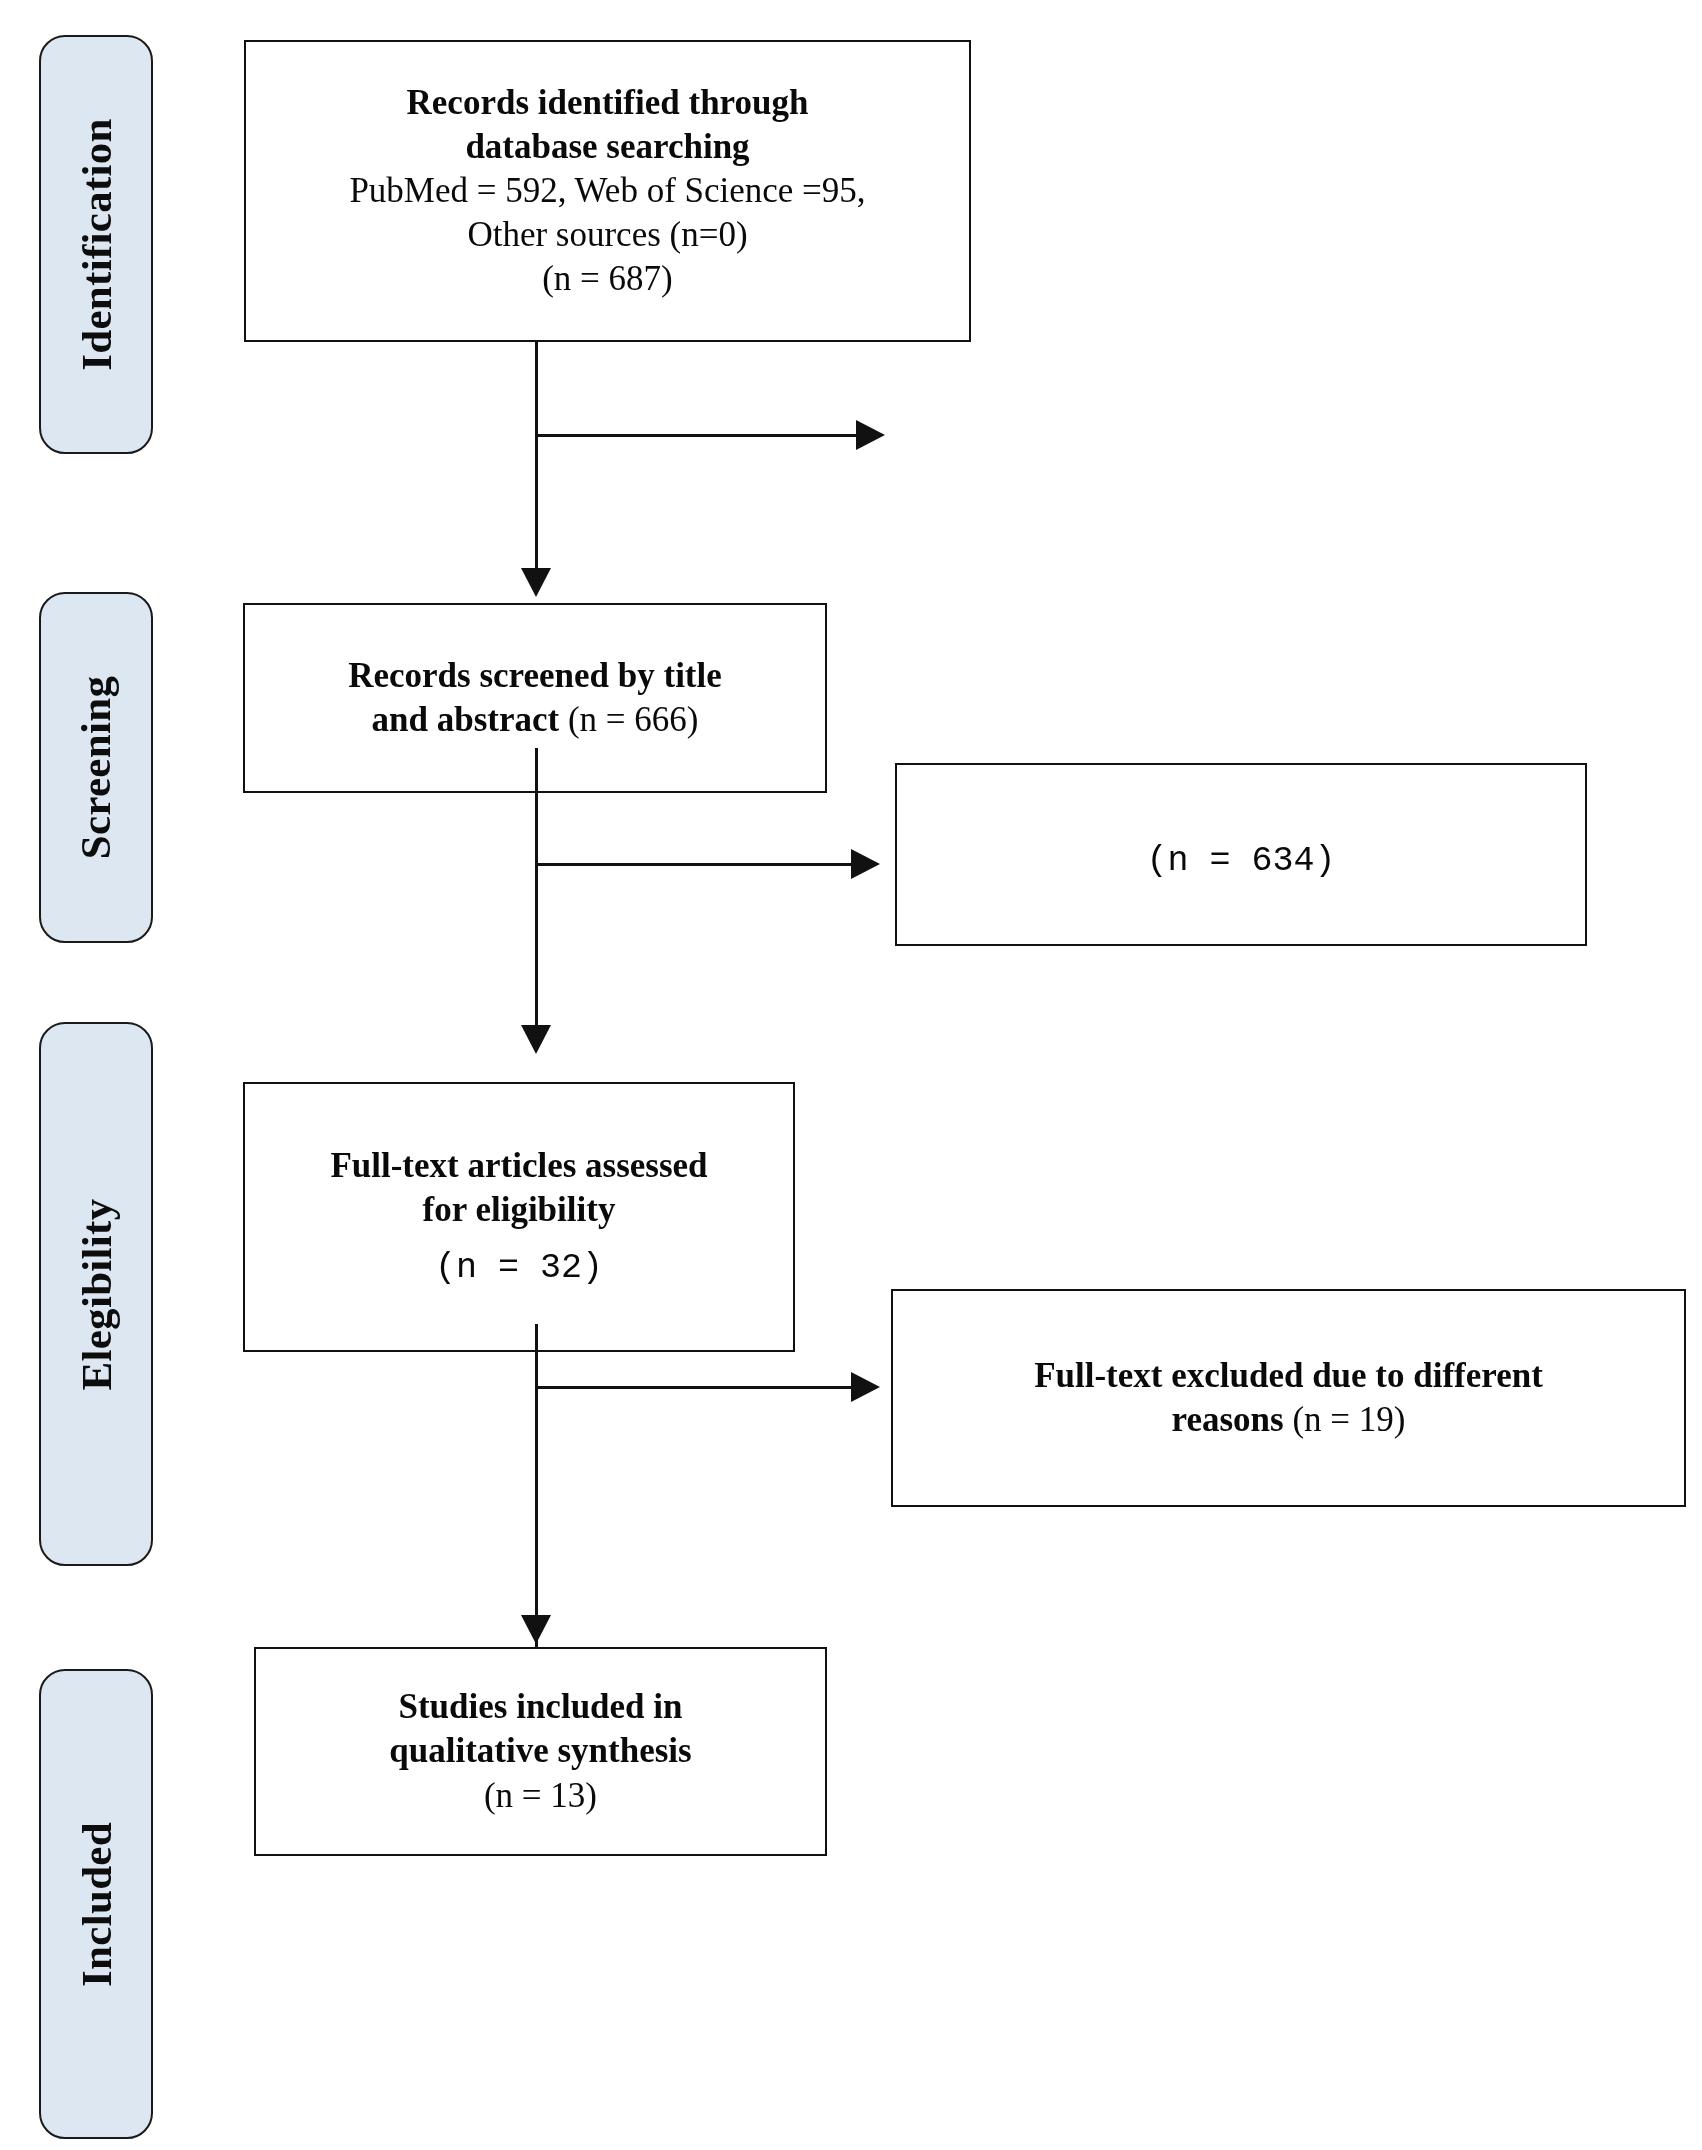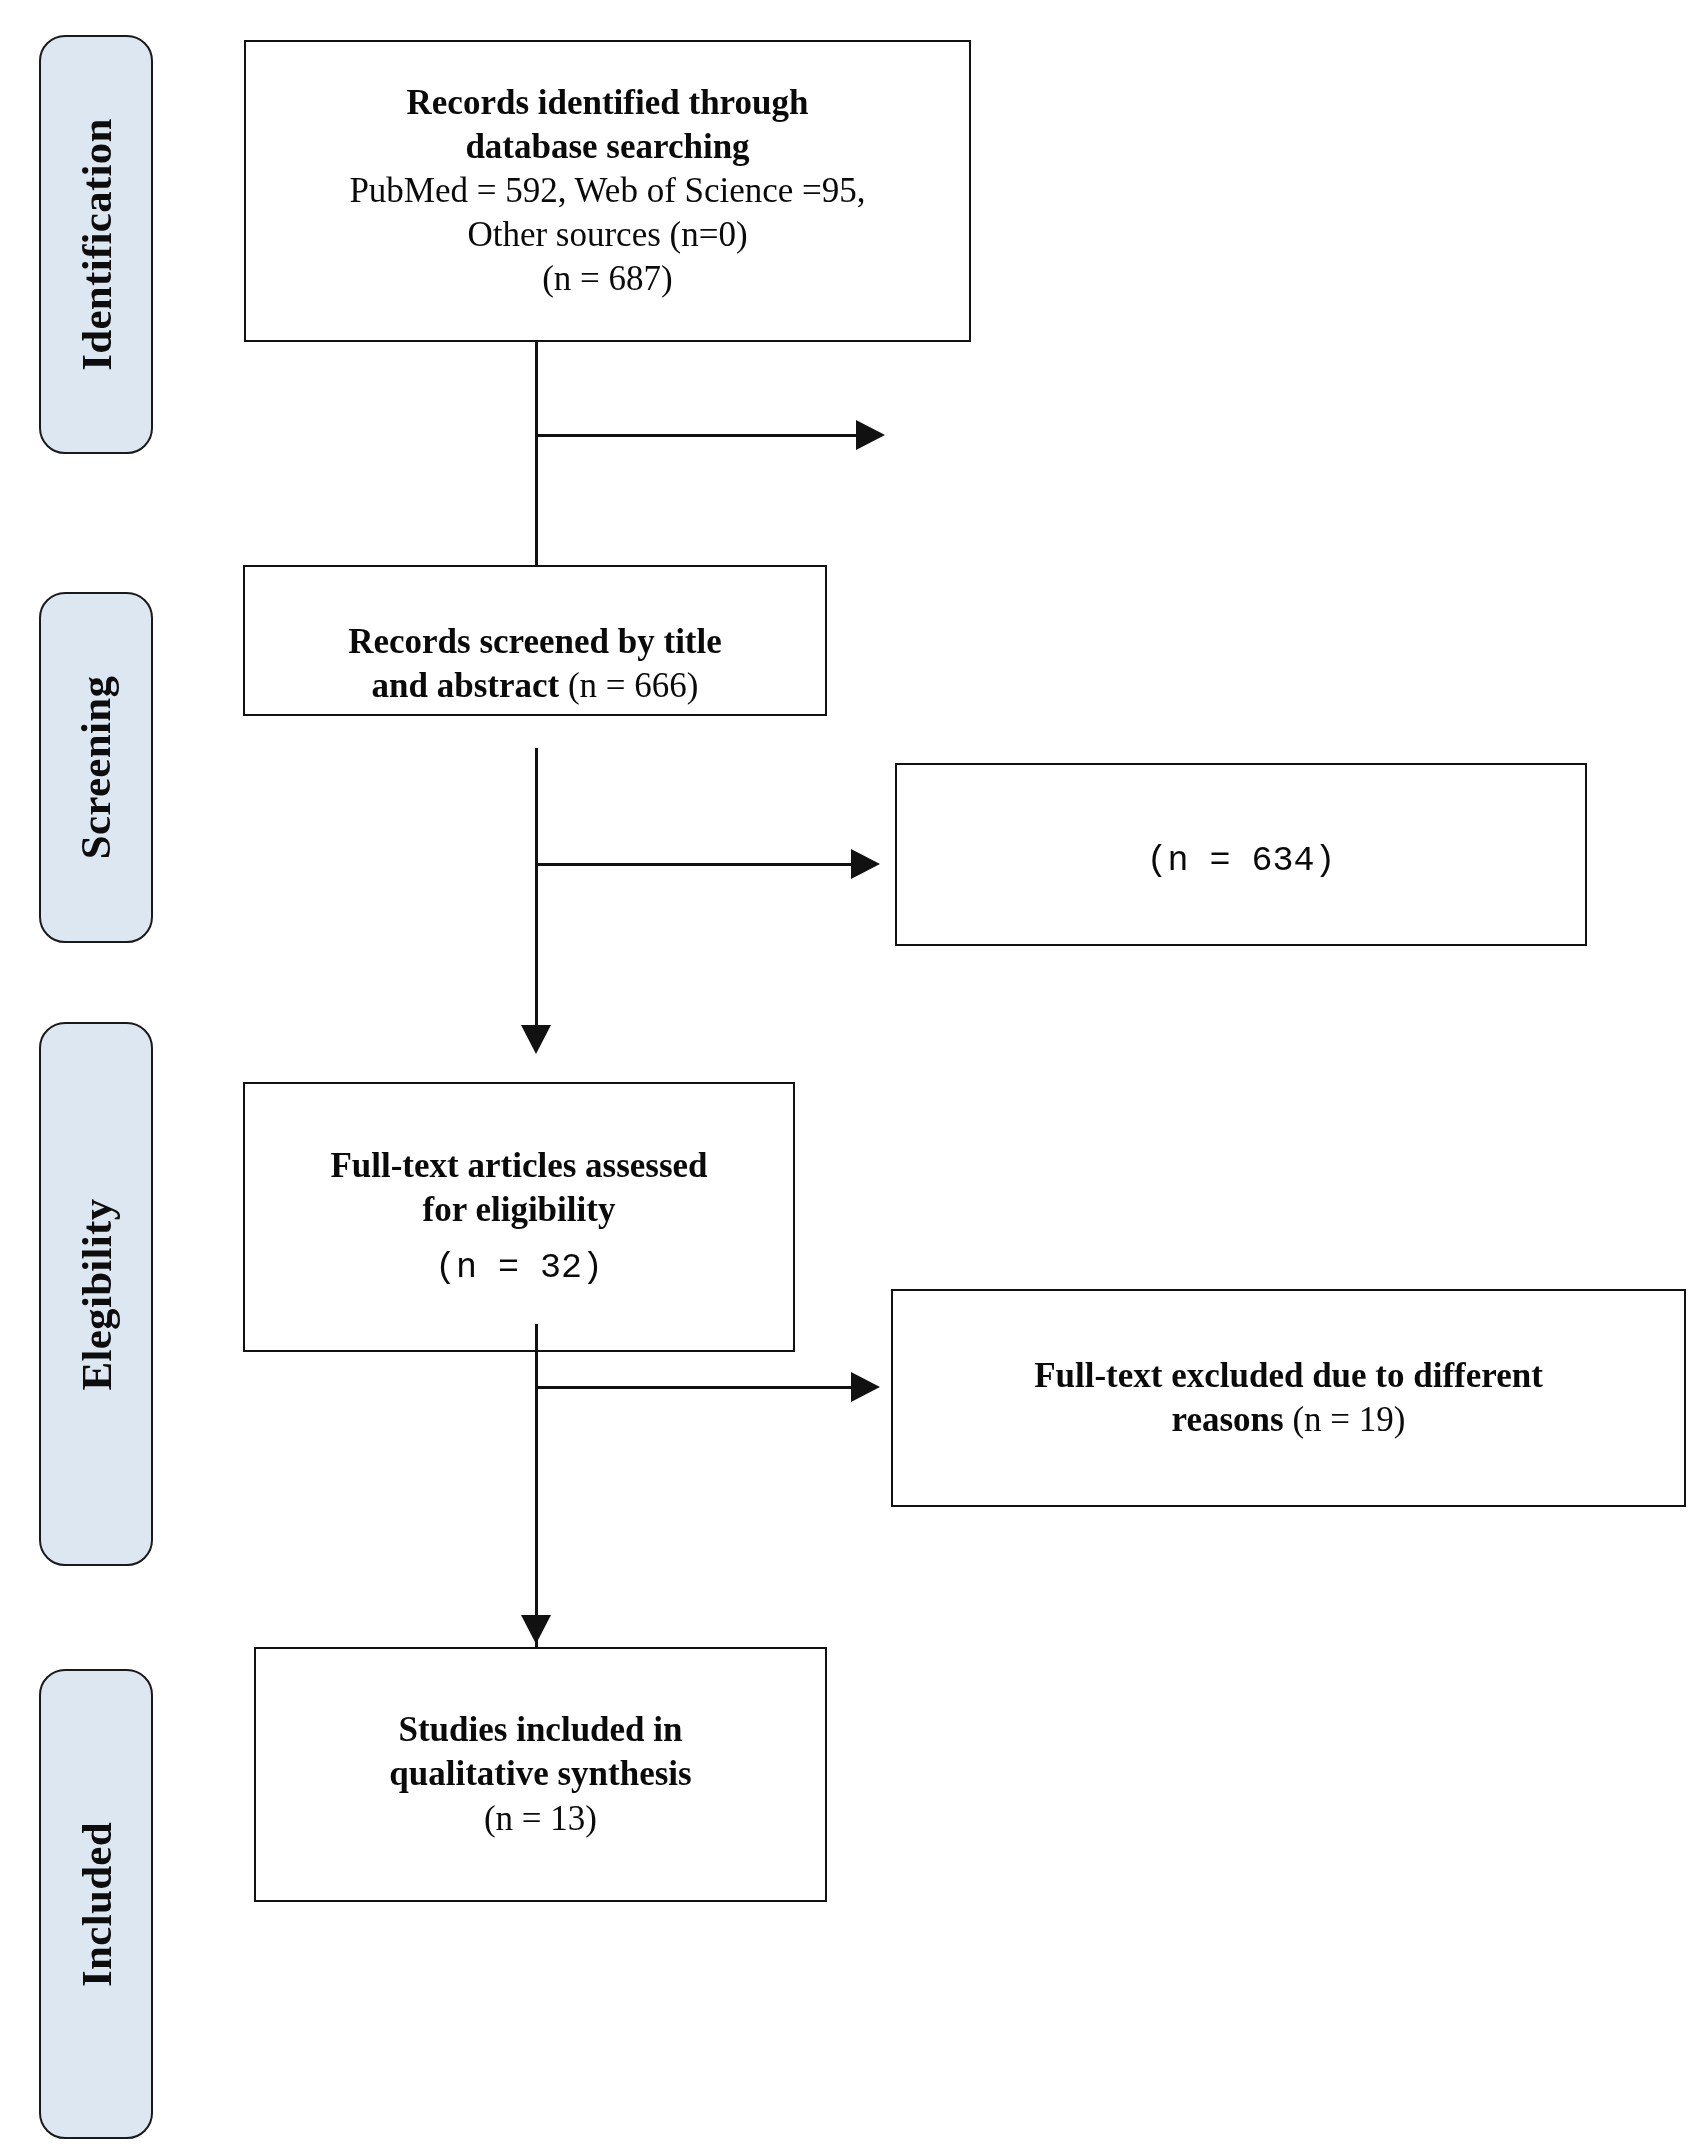--- a/index.html
+++ b/index.html
@@ -121,21 +121,21 @@
     <span class="ln r">(n = 687)</span>
   </div>
 
   <div class="vline" style="left:535px; top:342px; height:250px;"></div>
   <div class="arrow-down" style="left:521px; top:568px;"></div>
 
   <div class="hline" style="left:535px; top:434px; width:335px;"></div>
   <div class="arrow-right" style="left:856px; top:420px;"></div>
 
 
-  <div class="flow-box" style="left:243px; top:565px; width:584px; height:151px;justify-content:flex-end;">
+  <div class="flow-box" style="left:243px; top:603px; width:584px; height:190px;">
     <span class="ln b">Records screened by title</span>
     <span class="mix">
       <b>and abstract </b><span>(n = 666)</span>
     </span>
   </div>
 
   <div class="vline" style="left:535px; top:748px; height:301px;"></div>
   <div class="arrow-down" style="left:521px; top:1025px;"></div>
 
   <div class="hline" style="left:535px; top:863px; width:318px;"></div>
@@ -157,20 +157,20 @@
   <div class="hline" style="left:535px; top:1386px; width:318px;"></div>
   <div class="arrow-right" style="left:851px; top:1372px;"></div>
 
   <div class="flow-box" style="left:891px; top:1289px; width:795px; height:218px;">
     <span class="ln b">Full-text excluded due to different</span>
     <span class="mix gap-sm">
       <b>reasons </b><span>(n = 19)</span>
     </span>
   </div>
 
-  <div class="flow-box" style="left:254px; top:1647px; width:573px; height:255px;">
+  <div class="flow-box" style="left:254px; top:1647px; width:573px; height:209px;">
     <span class="ln b">Studies included in</span>
     <span class="ln b">qualitative synthesis</span>
     <span class="ln r">(n = 13)</span>
   </div>
 
 </div>
 
 
 </body></html>

